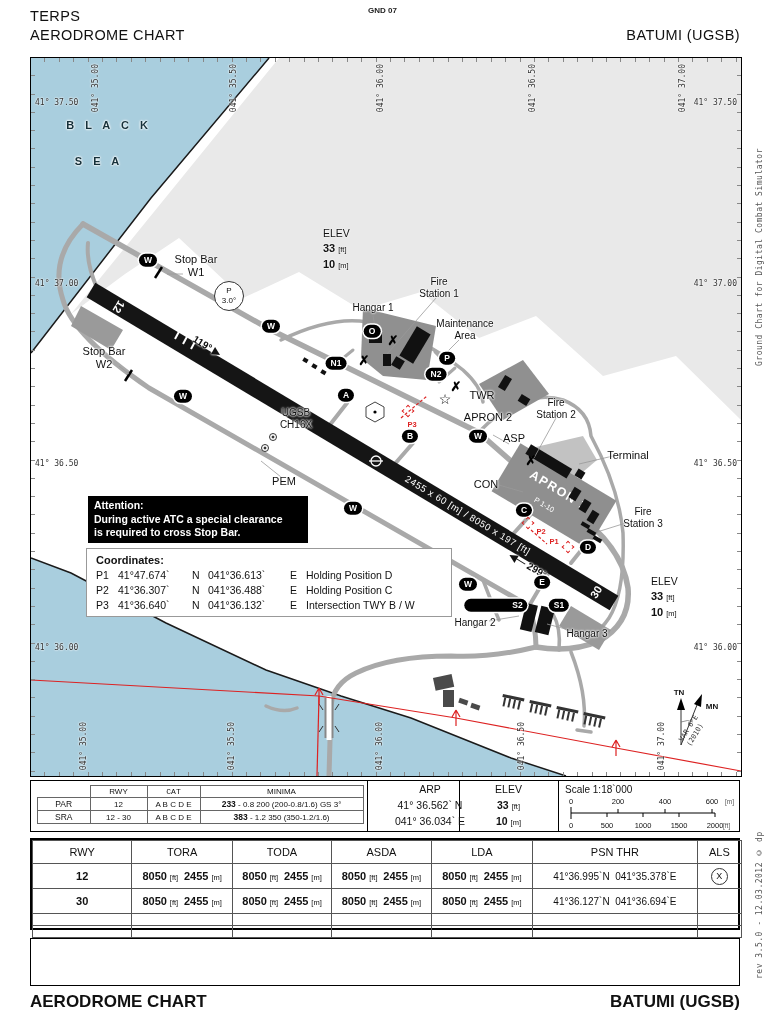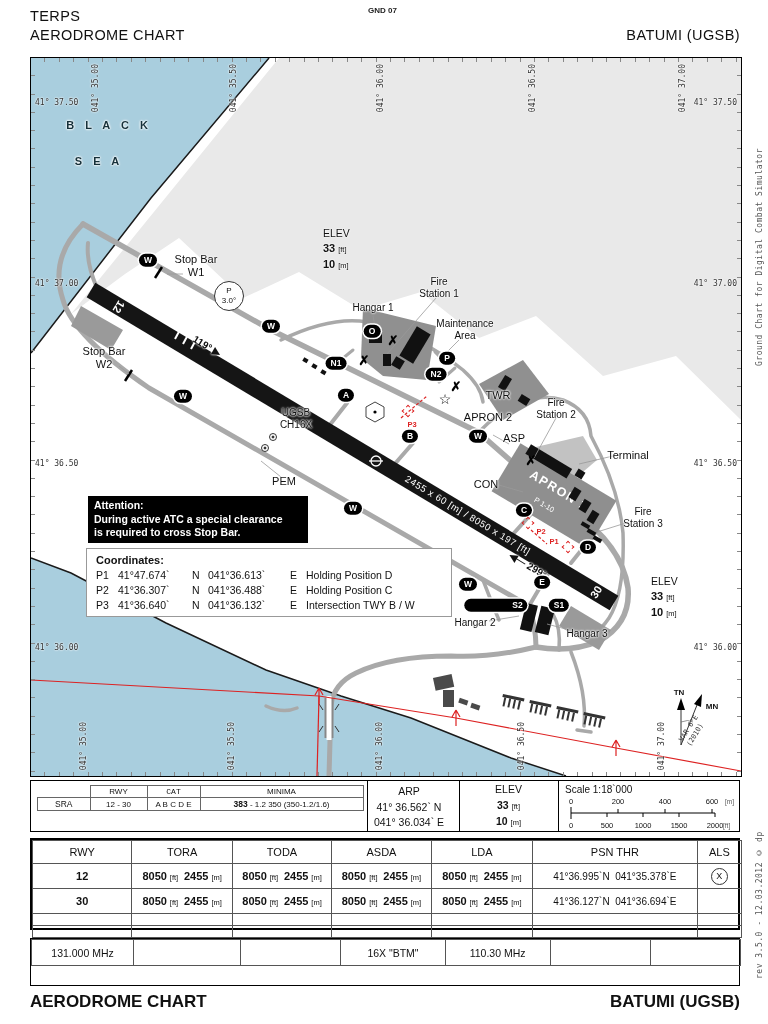--- a/index.html
+++ b/index.html
@@ -329,21 +329,21 @@
 W1</div>
   <div class="lbl big" style="left:73px;top:300px;">Stop Bar
 W2</div>
   <div class="pcircle" style="left:198px;top:238px;">P
 3.0°</div>
   <div class="lbl" style="left:342px;top:250px;">Hangar 1</div>
   <div class="lbl" style="left:408px;top:230px;">Fire
 Station 1</div>
   <div class="lbl" style="left:434px;top:272px;">Maintenance
 Area</div>
-  <div class="lbl big" style="left:451px;top:338px;margin-left:16px;">TWR</div>
+  <div class="lbl big" style="left:451px;top:338px;">TWR</div>
   <div class="lbl big" style="left:457px;top:360px;">APRON 2</div>
   <div class="lbl" style="left:265px;top:361px;">UGSB
 CH16X</div>
   <div class="lbl big" style="left:483px;top:381px;">ASP</div>
   <div class="lbl" style="left:525px;top:351px;">Fire
 Station 2</div>
   <div class="lbl big" style="left:597px;top:398px;">Terminal</div>
   <div class="lbl big" style="left:455px;top:427px;">CON</div>
   <div class="lbl big" style="left:253px;top:424px;">PEM</div>
   <div class="lbl" style="left:612px;top:460px;">Fire
@@ -425,31 +425,37 @@
 <div class="strip" style="top:780px;height:52px;">
   <table class="mtab">
     <tbody>
           <tr>
       <td style="width:48px;border:none;"></td>
       <td style="width:52px;">RWY</td>
       <td style="width:48px;font-family:Liberation Mono, monospace;">CAT</td>
       <td style="width:158px;">MINIMA</td>
     </tr>
     <tr>
+      <td class="nm">PAR</td>
+      <td>12</td>
+      <td>A B C D E</td>
+      <td><b>233</b><span> - 0.8 200 (200-0.8/1.6) GS 3°</span></td>
+    </tr>
+    <tr>
       <td class="nm">SRA</td>
       <td>12 - 30</td>
       <td>A B C D E</td>
       <td><b>383</b><span> - 1.2 350 (350-1.2/1.6)</span></td>
     </tr>
   </tbody>
       </table>
   <div class="vline" style="left:336px;"></div>
   <div class="vline" style="left:428px;"></div>
   <div class="vline" style="left:527px;"></div>
-  <div class="cell3" style="left:332px;width:92px;justify-content:flex-end;">
+  <div class="cell3" style="left:353px;width:92px;">
     <span>ARP</span>
         <span>41° 36.562` N</span>
         <span>041° 36.034` E</span>
   </div>
   <div class="cell3" style="left:428px;width:99px;">
     <span>ELEV</span>
     <span><b>33</b> <span class="u">[ft]</span></span>
     <span><b>10</b> <span class="u">[m]</span></span>
   </div>
   <div class="abs" style="left:534px;top:3px;font-size:10px;">Scale 1:18`000</div>
@@ -550,29 +556,20 @@
   <colgroup>
           <col style="width:102px">
           <col style="width:107px">
           <col style="width:100px">
           <col style="width:104px">
           <col style="width:105px">
           <col style="width:100px">
           <col style="width:90px">
         </colgroup>
   <tbody>
-  <tr>
-    <td>131.000 MHz</td>
-    <td></td>
-    <td></td>
-    <td>16X "BTM"</td>
-    <td>110.30 MHz</td>
-    <td></td>
-    <td></td>
-  </tr>
 </tbody>
       </table>
 </div>
 
 <div class="abs foot" style="left:30px;top:992px;">AERODROME CHART</div>
 <div class="abs foot" style="right:28px;top:992px;">BATUMI (UGSB)</div>
 
 </div>
 
 </body></html>

